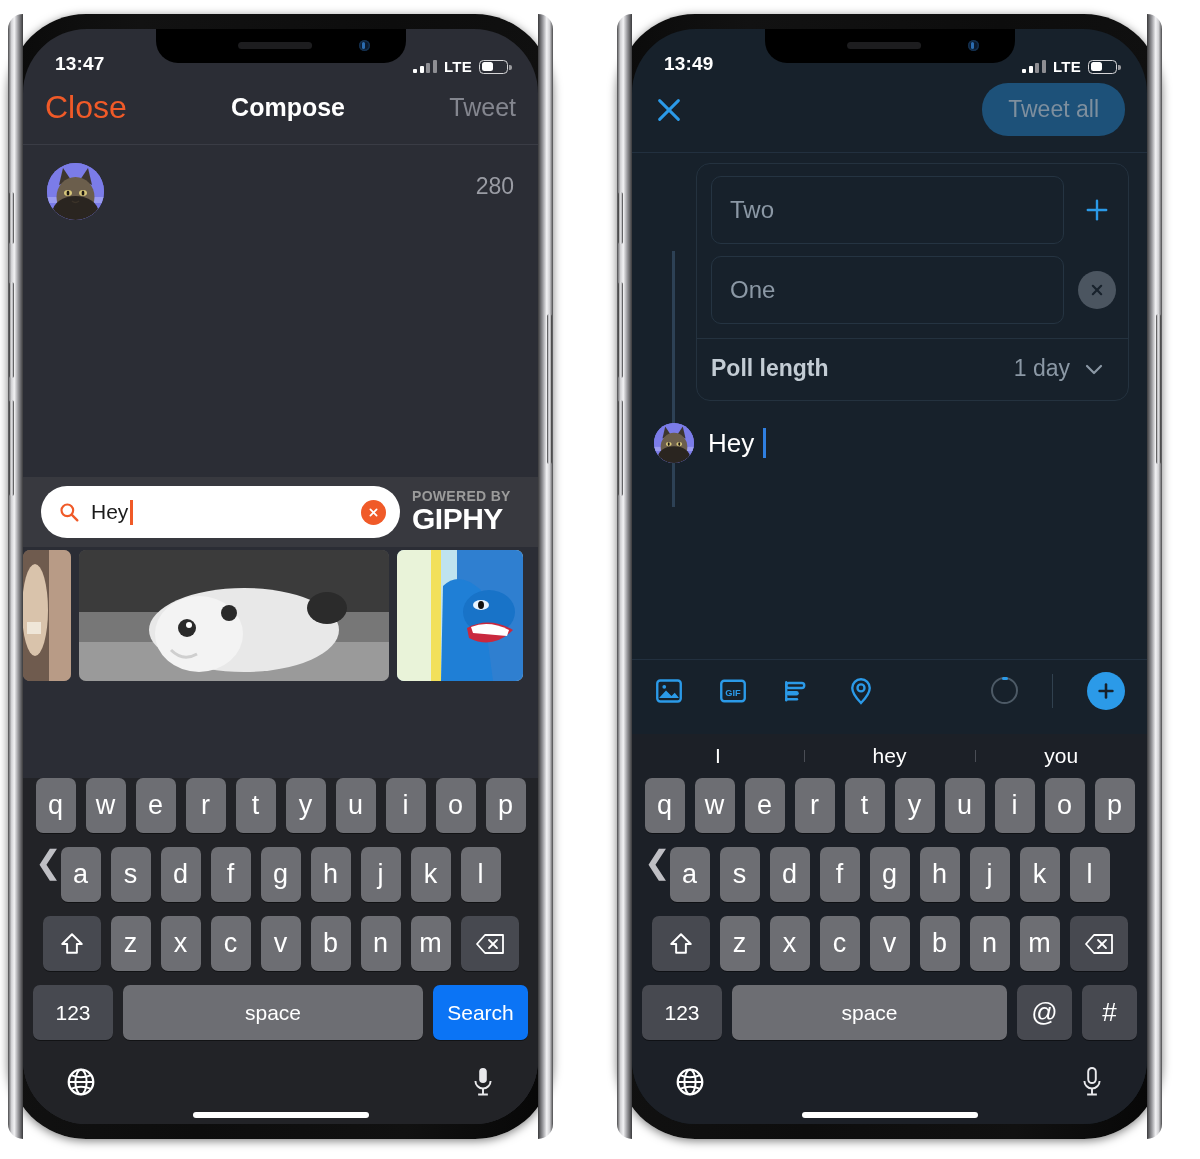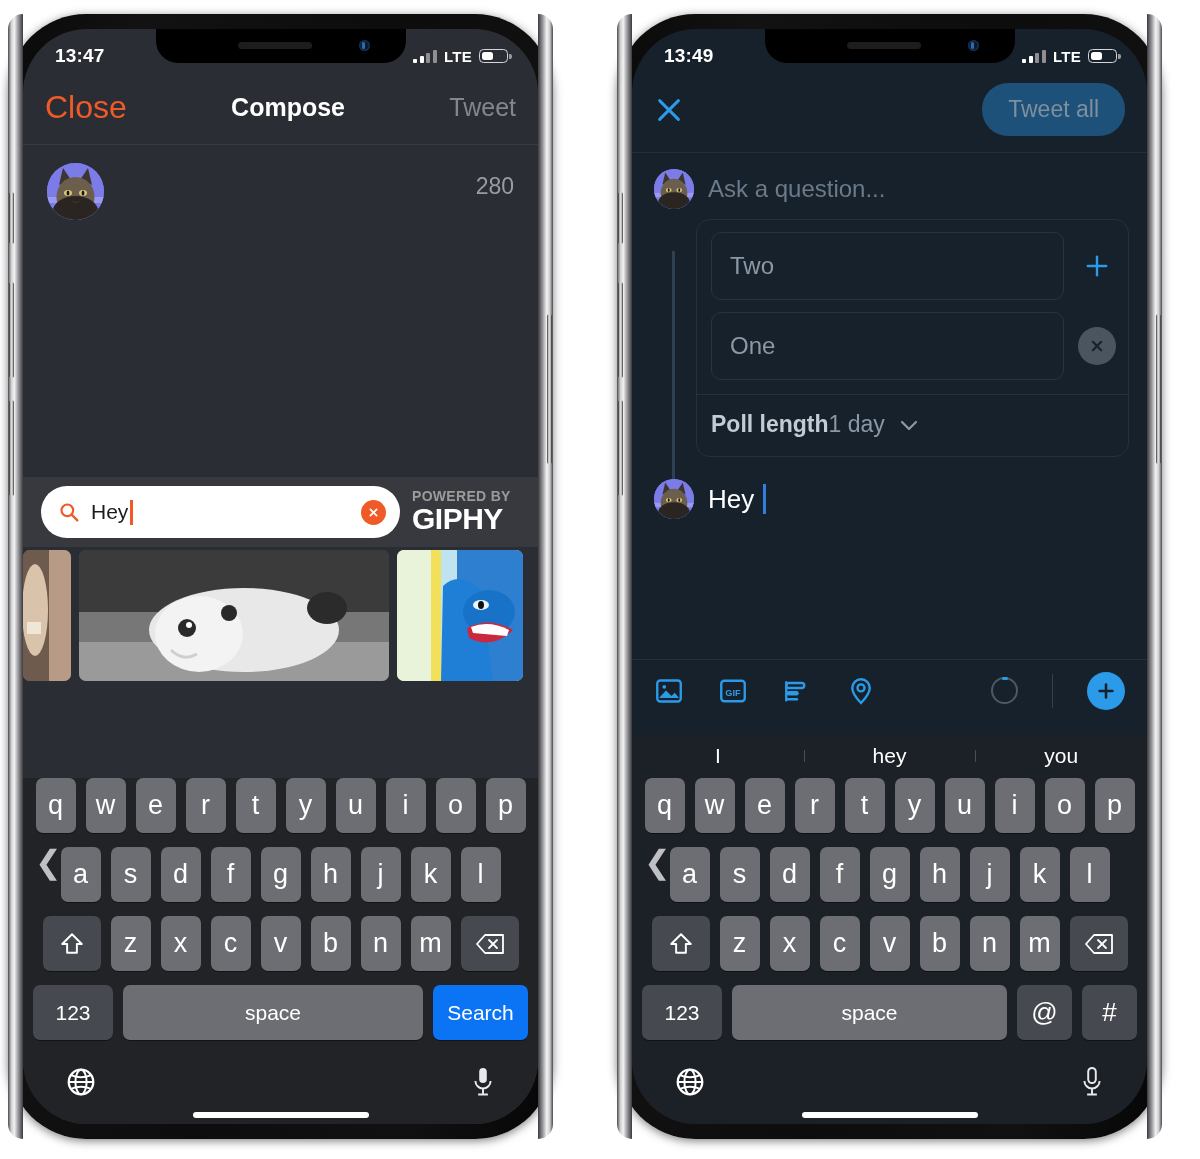--- a/index.html
+++ b/index.html
@@ -65,21 +65,21 @@
     background: #0b1a2e; box-shadow: inset 0 0 0 1.5px #14304f;
   }
   .camera::after {
     content:""; position:absolute; left:3px; top:2px; width:3px; height:7px;
     border-radius:2px; background:#2b6cb0;
   }
 
   
   .statusbar {
     position: relative; height: 46px; z-index: 30;
-    display: flex; align-items: center; justify-content: space-between;
+    display: flex; align-items: flex-end; justify-content: space-between;
     padding: 8px 30px 0 32px; color: #fff; gap: 44px;
   }
   .clock { font-size: 19px; font-weight: bold; letter-spacing: .2px; }
   .statusright { display: flex; align-items: center; gap: 7px; }
   .bars { display: flex; align-items: flex-end; gap: 2.5px; height: 13px; }
   .bars i { width: 4px; border-radius: 1px; background: #8e8e93; display:block; }
   .bars i.on { background: #fff; }
   .bars i:nth-child(1){ height: 4px; }
   .bars i:nth-child(2){ height: 7px; }
   .bars i:nth-child(3){ height: 10px; }
@@ -175,21 +175,21 @@
   .threadline { position:absolute; left:40px; top:222px; width:2.5px; height:256px; background:#2d4155; }
 
   .pollcard { margin: 10px 18px 0 64px; border:1px solid #24323f; border-radius:14px; background:#17212b; }
   .pollopt { display:flex; align-items:center; gap:14px; padding: 12px 12px 0 14px; }
   .optbox { flex:1; height:68px; border:1px solid #253442; border-radius:10px;
     display:flex; align-items:center; padding-left:18px; color:#8b98a5; font-size:24px; }
   .optremove { width:38px; height:38px; border-radius:50%; background:#4b5560;
     display:flex; align-items:center; justify-content:center; flex-shrink:0; }
   .optadd { width:38px; height:38px; display:flex; align-items:center; justify-content:center;
     color:#2b9ae8; font-size:40px; font-weight:300; flex-shrink:0; }
-  .polllen { display:flex; align-items:center; 
+  .polllen { display:flex; align-items:center; justify-content:space-between;
     border-top:1px solid #24323f; margin-top:14px; padding: 16px 22px 18px 14px; }
   .polllen .lbl { color:#c3ccd4; font-size:23px; font-weight:bold; }
   .polllen .val { display:flex; align-items:center; gap:12px; color:#8b98a5; font-size:23px; }
 
   .tweetrow { display:flex; align-items:center; gap:14px; padding: 22px 22px 0; }
   .tweet-text { color:#fff; font-size:26px; display:flex; align-items:center; }
   .t-caret { width:3px; height:30px; background:#2f7fe0; margin-left:9px; }
 
   .toolbar {
     position:absolute; left:0; right:0; bottom: 403px; height:62px;
@@ -431,37 +431,20 @@
       </div>
 
       <div class="rnav">
         <svg class="r-x" viewBox="0 0 24 24">
           <line x1="4.5" y1="4.5" x2="19.5" y2="19.5" stroke="#2b9ae8" stroke-width="2.4" stroke-linecap="round"></line>
           <line x1="19.5" y1="4.5" x2="4.5" y2="19.5" stroke="#2b9ae8" stroke-width="2.4" stroke-linecap="round"></line>
         </svg>
         <div class="tweetall">Tweet all</div>
       </div>
 
-      <div class="askrow">
-        <div class="avatar sm">
-          <svg width="40" height="40" viewBox="0 0 57 57" aria-hidden="true">
-            <rect width="57" height="57" fill="#7b7ce8"></rect>
-            <rect y="34" width="57" height="6" fill="#9a9bf0"></rect>
-            <path d="M12 22 L16 5 L24 17 Z" fill="#3d3630"></path>
-            <path d="M45 22 L41 5 L33 17 Z" fill="#3d3630"></path>
-            <ellipse cx="28.5" cy="34" rx="19" ry="20" fill="#6b5e4c"></ellipse>
-            <ellipse cx="28.5" cy="49" rx="23" ry="16" fill="#2a2520"></ellipse>
-            <ellipse cx="21" cy="30" rx="4" ry="3" fill="#d6c67a"></ellipse>
-            <ellipse cx="36" cy="30" rx="4" ry="3" fill="#d6c67a"></ellipse>
-            <ellipse cx="21" cy="30" rx="1.4" ry="2.6" fill="#1a1510"></ellipse>
-            <ellipse cx="36" cy="30" rx="1.4" ry="2.6" fill="#1a1510"></ellipse>
-          </svg>
-        </div>
-        <div class="ask-ph">Ask a question...</div>
-      </div>
 
       <div class="threadline"></div>
 
       <div class="pollcard">
         <div class="pollopt">
           <div class="optbox">Two</div>
           <div class="optadd">
             <svg width="26" height="26" viewBox="0 0 24 24">
               <line x1="12" y1="3.5" x2="12" y2="20.5" stroke="#2b9ae8" stroke-width="2.2" stroke-linecap="round"></line>
               <line x1="3.5" y1="12" x2="20.5" y2="12" stroke="#2b9ae8" stroke-width="2.2" stroke-linecap="round"></line>

